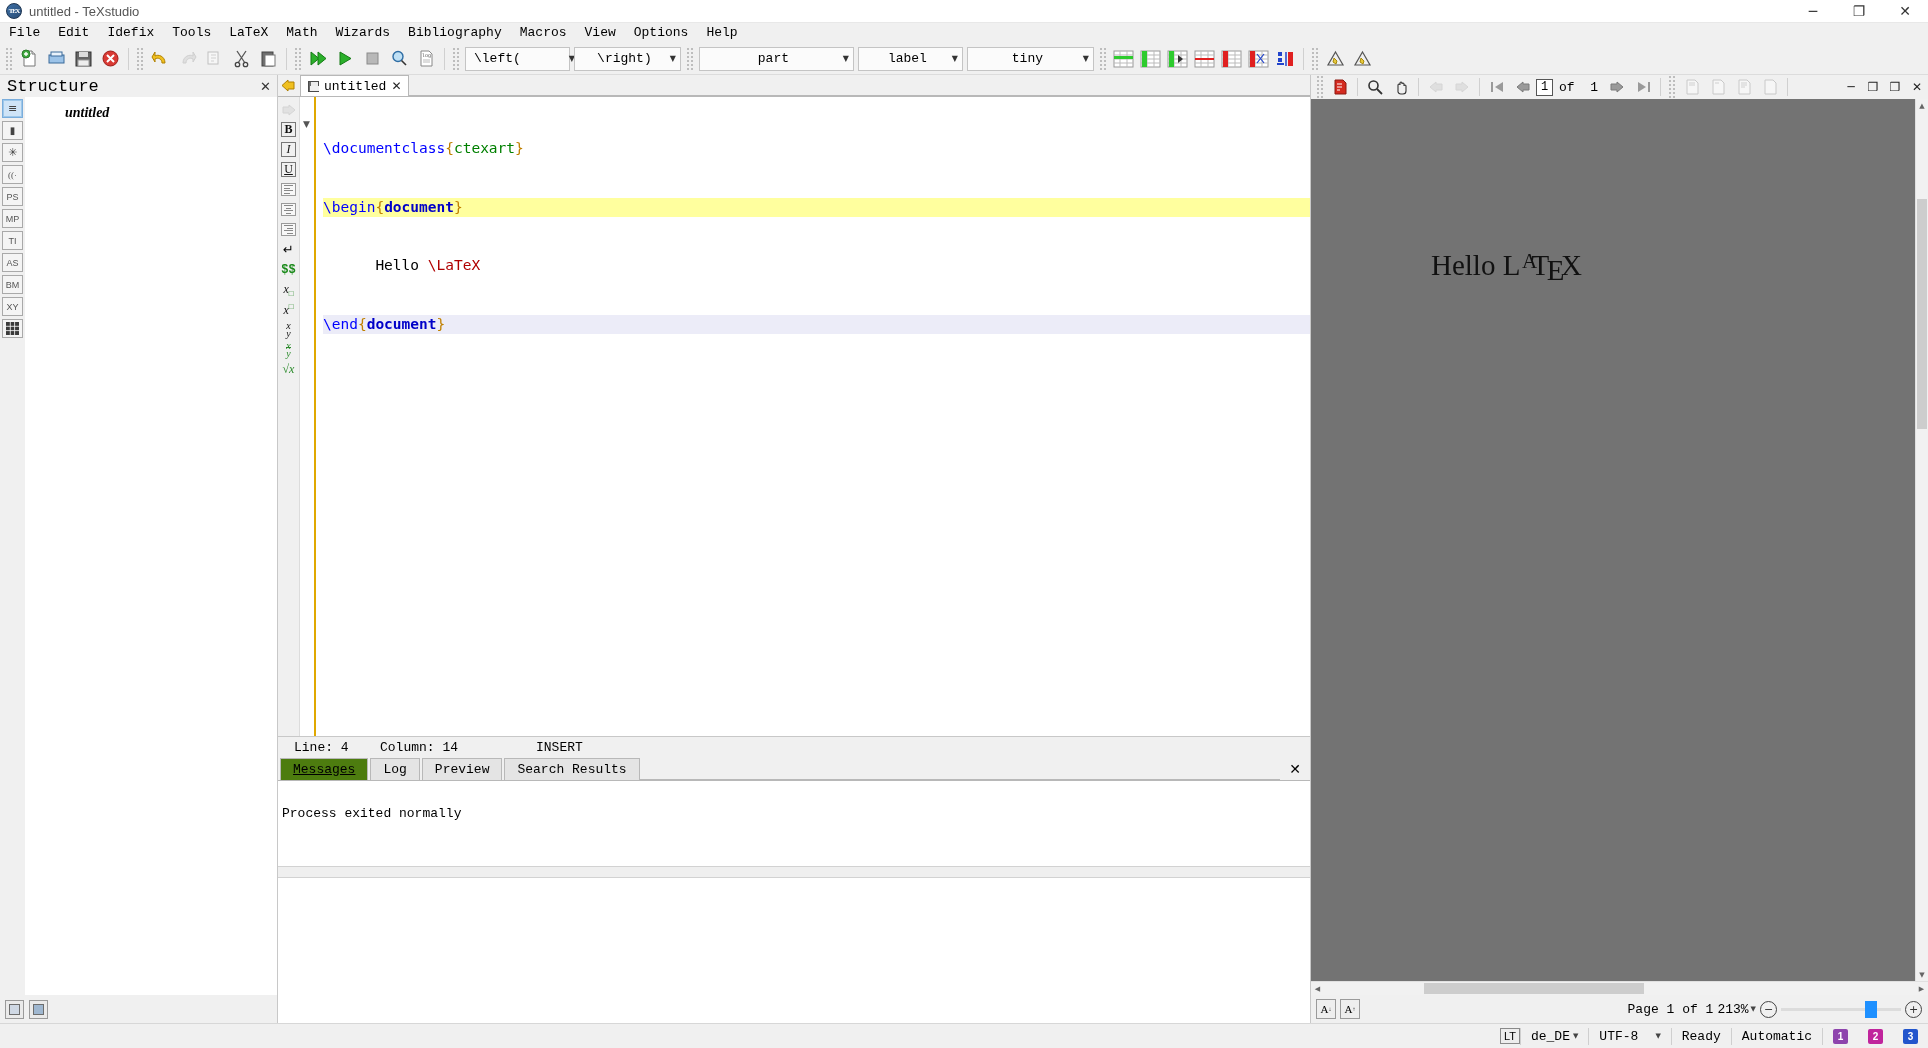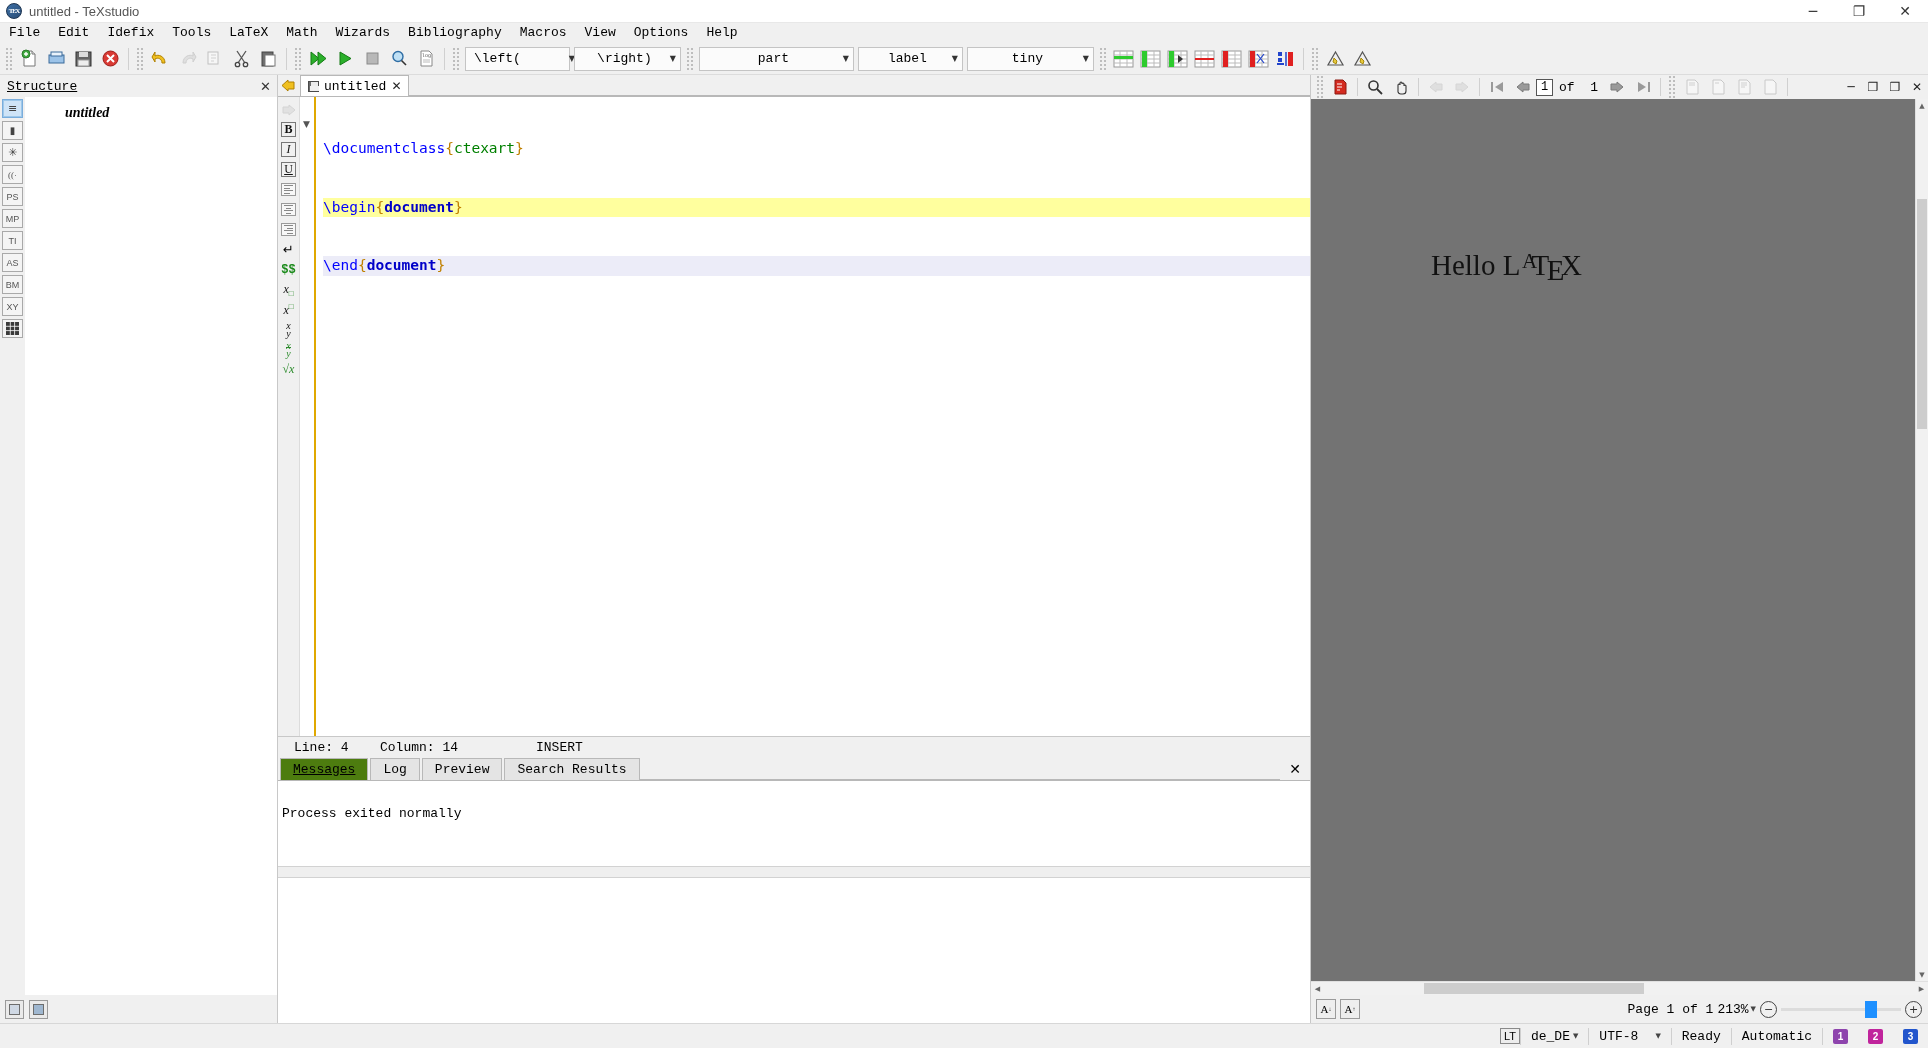--- a/index.html
+++ b/index.html
@@ -77,21 +77,21 @@
 
   
   .structure {
     width:278px; flex:0 0 278px; display:flex; flex-direction:column;
     background:#f0f0f0; border-right:1px solid #c8c8c8;
   }
   .struct-head {
     height:22px; display:flex; align-items:center; justify-content:space-between;
     padding:0 6px 0 7px; background:#f0f0f0;
   }
-  .struct-head .t { font-size:13px; font-family:"Liberation Mono",monospace;text-decoration:underline; }
+  .struct-head .t { font-size:17px; font-family:"Liberation Mono",monospace; }
   .struct-head .x { font-size:13px; color:#333; font-family:"DejaVu Sans",sans-serif; }
   .struct-body { flex:1; display:flex; min-height:0; }
   .struct-icons {
     width:25px; flex:0 0 25px; display:flex; flex-direction:column;
     align-items:center; padding-top:2px; background:#f0f0f0; gap:3px;
   }
   .sicon {
     width:21px; height:19px; border:1px solid #a9a9a9; background:#f4f4f4;
     display:flex; align-items:center; justify-content:center;
     font-size:9px; color:#555; font-family:"Liberation Sans",sans-serif;
@@ -655,20 +655,21 @@
 
         <div class="gutter">
           <span class="fold">▼</span>
         </div>
 
         <div class="editor">
           <div class="lmargin"></div>
           <div class="code">
             <div class="cl"><span class="c-cmd">\documentclass</span><span class="c-br">{</span><span class="c-arg">ctexart</span><span class="c-br">}</span></div>
             <div class="cl hl"><span class="c-cmd">\begin</span><span class="c-br">{</span><span class="c-argb">document</span><span class="c-br">}</span></div>
+            <div class="cl"><span class="c-txt">      Hello </span><span class="c-ltx">\LaTeX</span></div>
             <div class="cl cur"><span class="c-cmd">\end</span><span class="c-br">{</span><span class="c-argb">document</span><span class="c-br">}</span></div>
           </div>
         </div>
       </div>
 
       <div class="ed-status">
         <span class="s1"><span>Line:</span>
           <span>4</span></span>
         <span class="s2"><span>Column:</span>
           <span>14</span></span>

